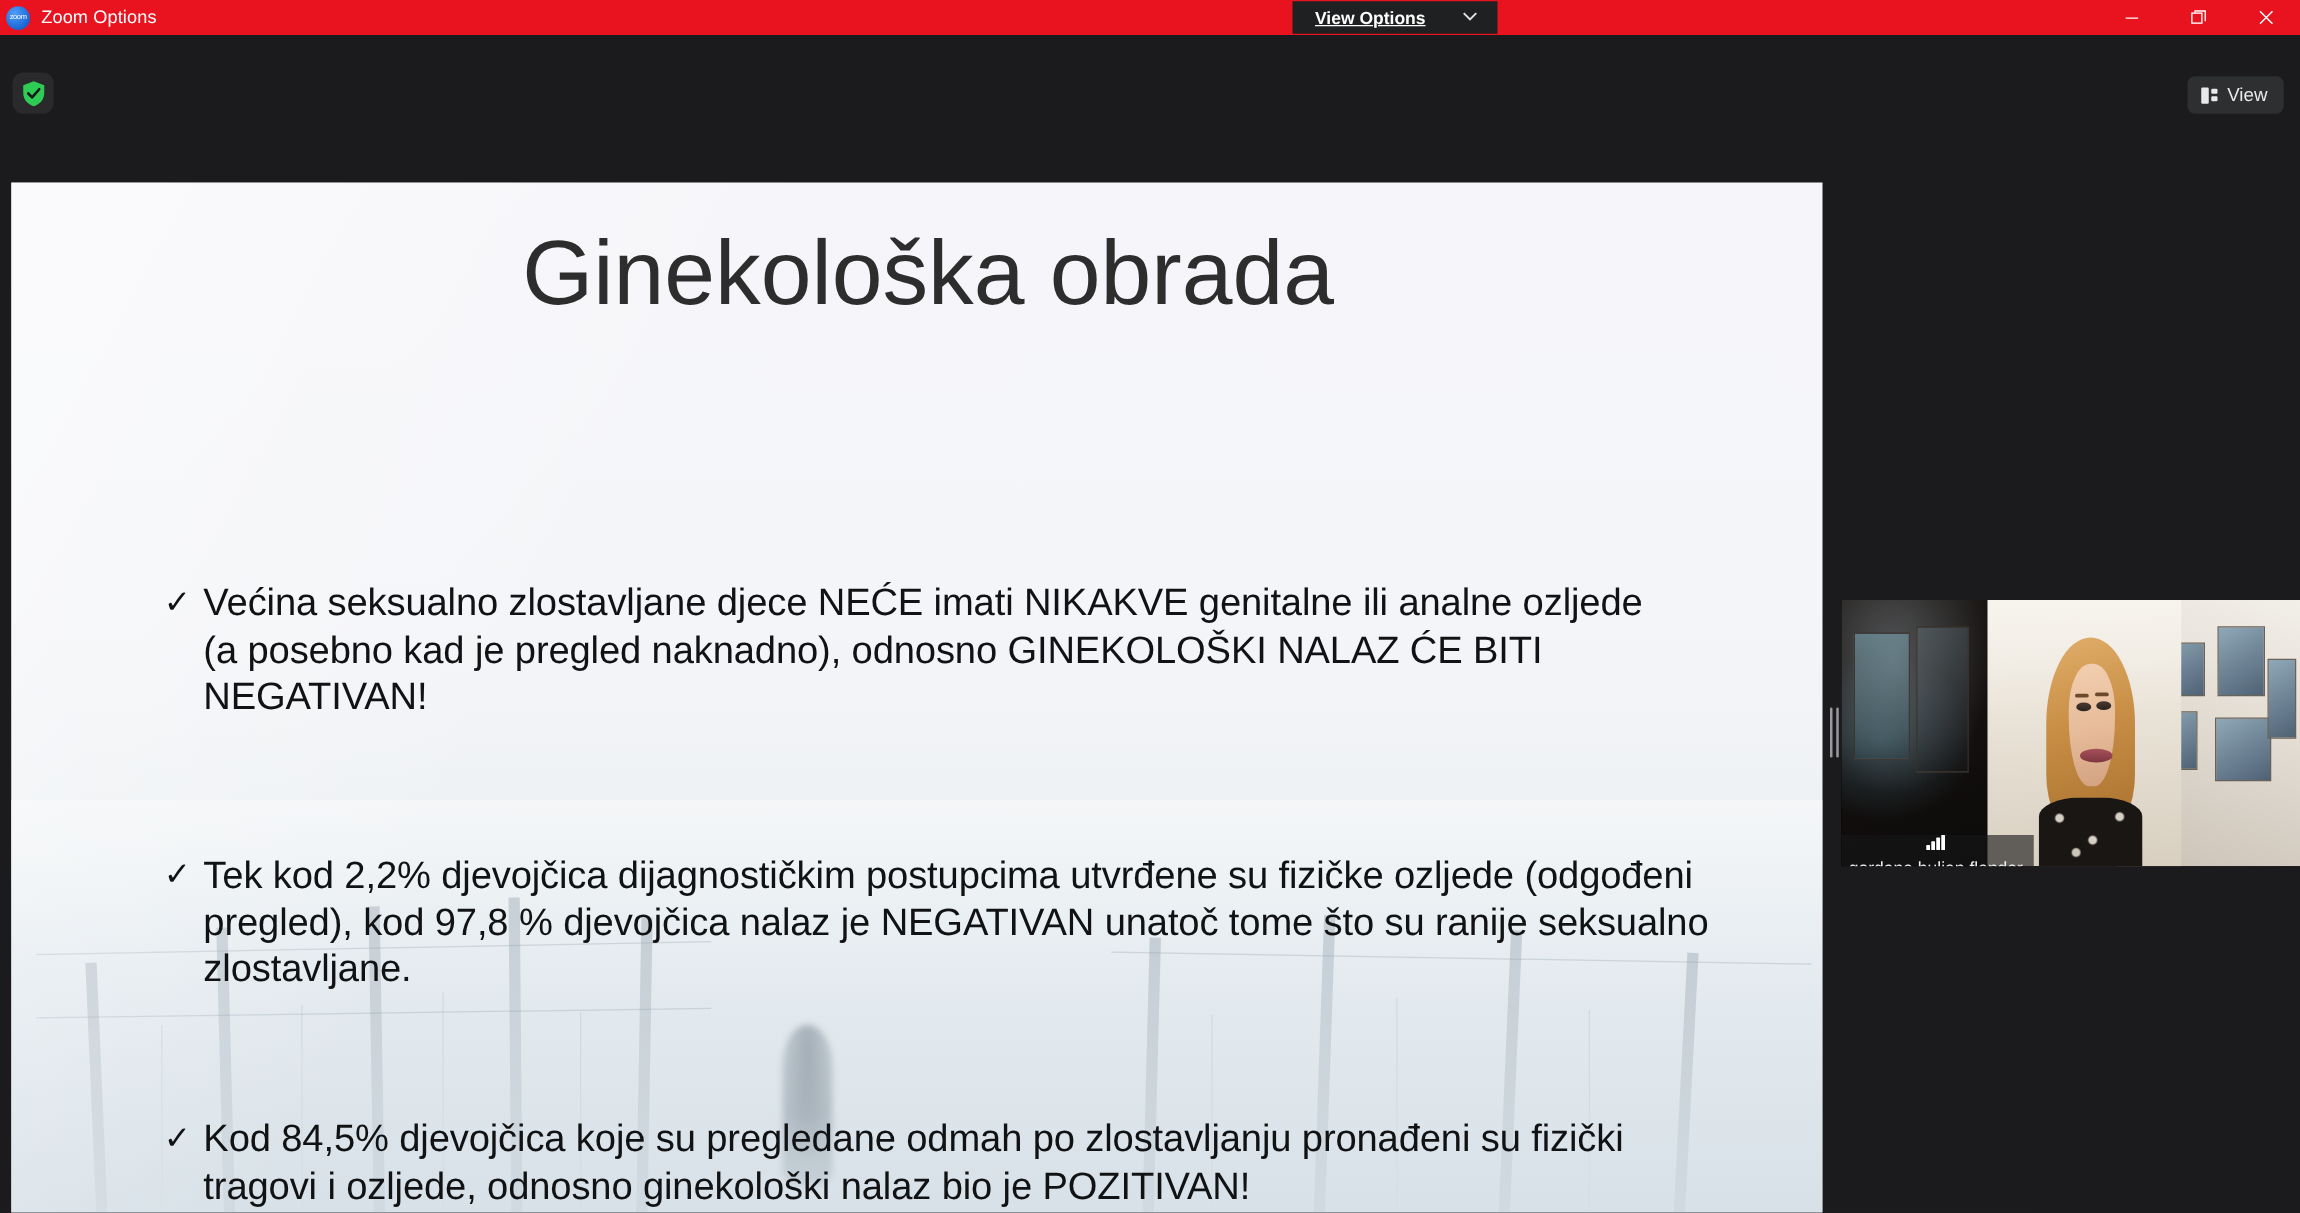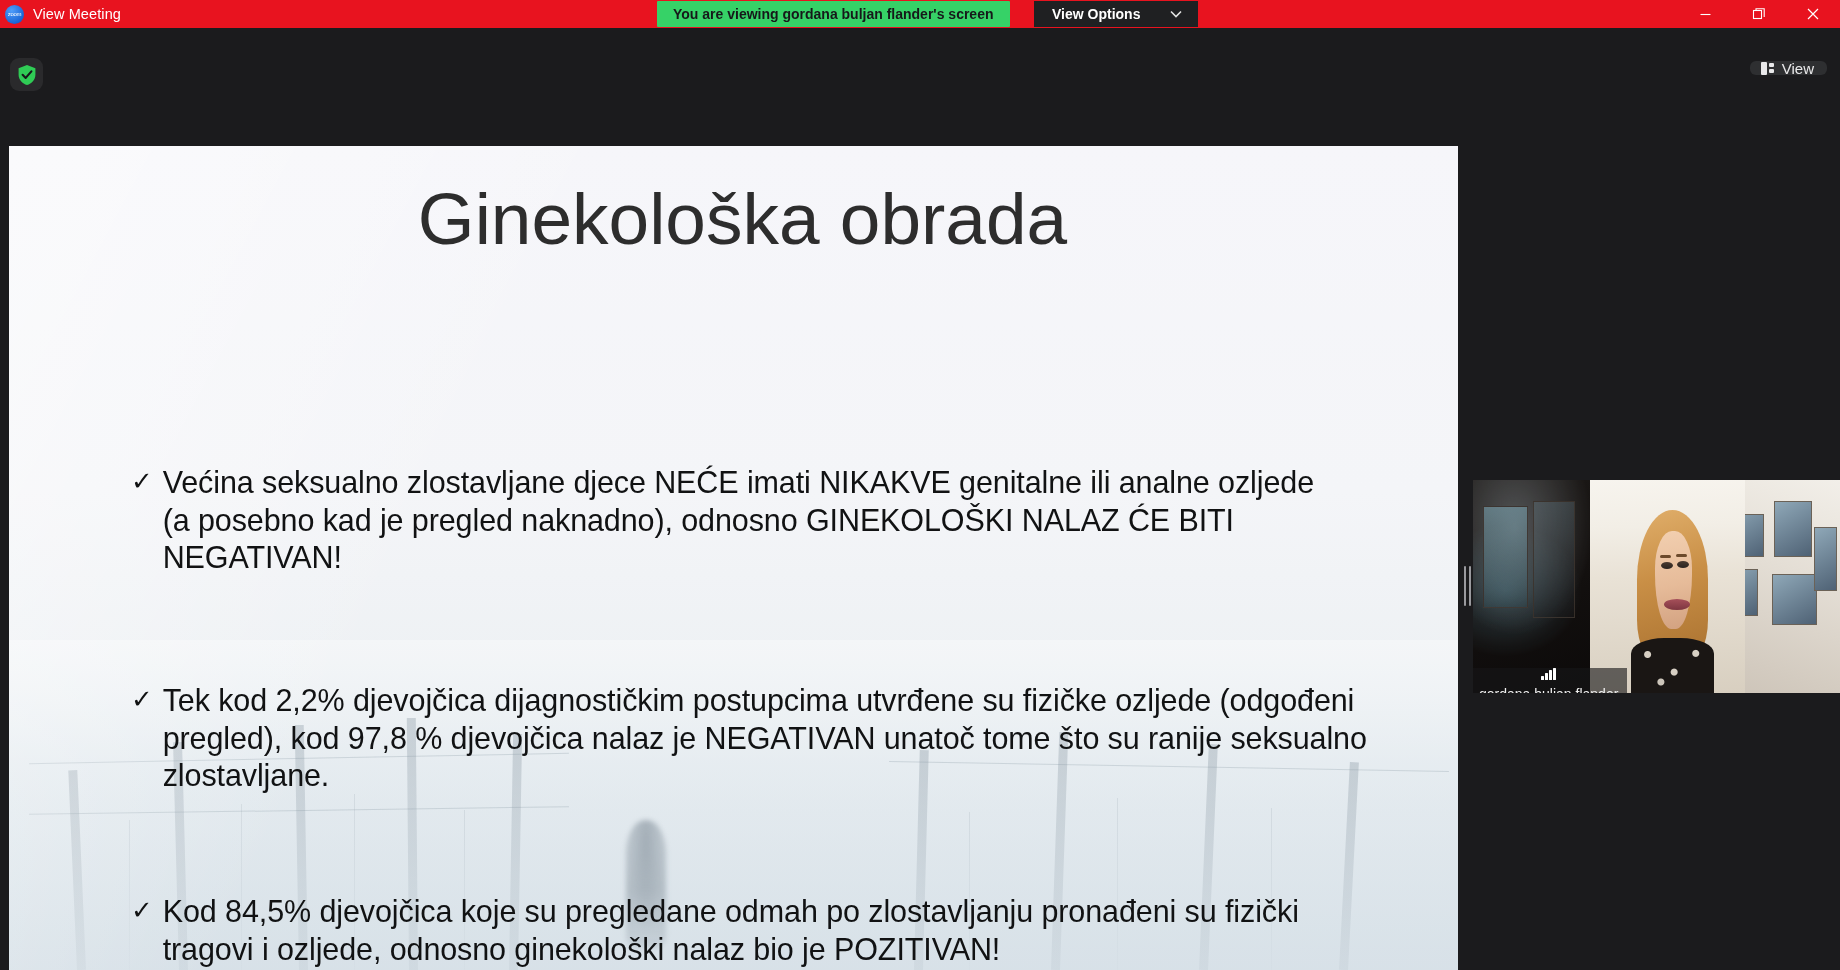--- a/index.html
+++ b/index.html
@@ -24,21 +24,21 @@
   #sharing-banner{
     position:absolute; left:657px; top:1px; height:26px;
     background:#36d267; color:#16181a; font-size:14px; font-weight:bold;
     display:flex; align-items:center; padding:0 16px; white-space:nowrap;
     border-radius:1px;
   }
   #view-options-btn{
     position:absolute; left:1034px; top:1px; height:26px;
     background:#1f2022; color:#ffffff; font-size:14px; font-weight:bold;
     display:flex; align-items:center; gap:30px; padding:0 16px 0 18px;
-    white-space:nowrap; cursor:pointer;
+    white-space:nowrap; cursor:pointer;text-decoration:underline;
   }
   #view-options-btn .chev{ font-size:11px; font-weight:normal; color:#d8d8d8; }
   #win-controls{
     position:absolute; right:0; top:0; height:28px; display:flex;
   }
   #win-controls .wbtn{
     width:54px; height:28px; display:flex; align-items:center; justify-content:center;
     cursor:pointer;
   }
   #win-controls .wbtn svg{ display:block; }
@@ -51,21 +51,21 @@
 
   
   #shield-badge{
     position:absolute; left:10px; top:30px; width:33px; height:33px;
     border-radius:9px; background:#2a2a2c;
     display:flex; align-items:center; justify-content:center;
   }
 
   
   #view-btn{
-    position:absolute; right:13px; top:33px; height:14px;
+    position:absolute; right:13px; top:33px; height:30px;
     background:#2e2f31; border-radius:6px; color:#e9e9ea; font-size:15px;
     display:flex; align-items:center; gap:7px; padding:0 13px 0 11px;
     cursor:pointer; white-space:nowrap;
   }
   .viewicon{
     width:14px; height:13px; display:flex; align-items:center; gap:2px;
   }
   .viewicon i{ display:block; background:#e9e9ea; }
   .viewicon .vi-a{ width:6px; height:13px; border-radius:1px; }
   .viewicon .vi-b{ width:5px; height:4px; border-radius:1px; }
@@ -215,25 +215,22 @@
   }
   #thumb-handle i{ display:block; width:2px; height:40px; background:#9a9a9e; border-radius:1px; }
 </style>
 </head>
 <body>
 
 <div id="titlebar">
   <div id="zoom-logo">
     <span>zoom</span>
   </div>
-  <div id="app-title">View Meeting</div>
-
-  <div id="sharing-banner">
-    <span>You are viewing gordana buljan flander's screen</span>
-  </div>
+  <div id="app-title">Zoom Options</div>
+
 
   <div id="view-options-btn">
     <span>View Options</span>
     <span class="chev">
       <svg width="12" height="8" viewBox="0 0 12 8">
           <path d="M1 1.5 L6 6.5 L11 1.5" fill="none" stroke="#e2e2e2" stroke-width="1.6"></path>
         </svg>
     </span>
   </div>
 

